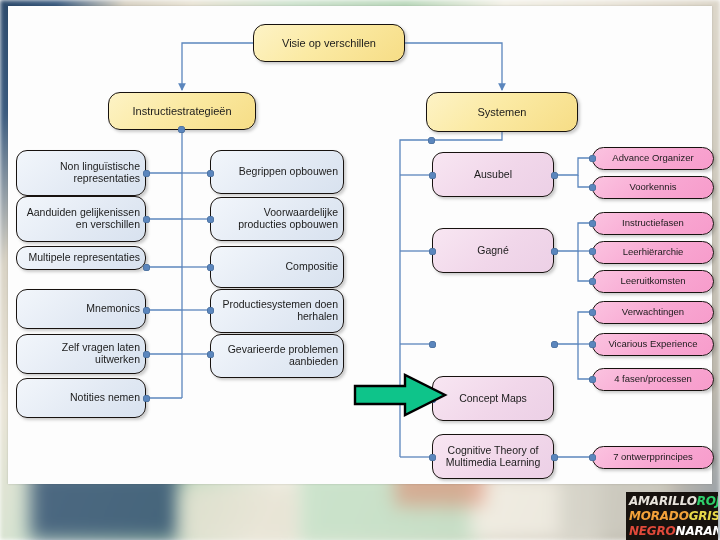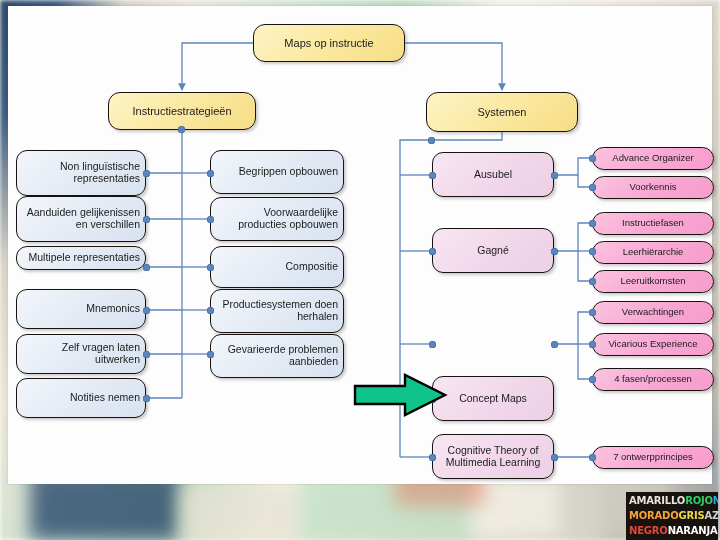--- a/index.html
+++ b/index.html
@@ -31,21 +31,21 @@
   
   #stroop-inset{
     position:absolute;right:2px;bottom:0px;width:92px;height:48px;
     background:#17120e;overflow:hidden;
     display:flex;flex-direction:column;justify-content:space-around;
     padding:2px 3px;box-sizing:border-box;
     font-family:"DejaVu Sans",sans-serif;font-weight:bold;
     filter:blur(.4px);
   }
   #stroop-inset .srow{display:flex;justify-content:space-between;align-items:center;}
-  #stroop-inset .w{font-size:10px;line-height:8px;letter-spacing:-.2px;white-space:nowrap;}
+  #stroop-inset .w{font-size:12px;line-height:8px;letter-spacing:-.2px;white-space:nowrap;font-style:italic;}
 
   
   #slide{
     position:absolute;left:8px;top:6px;width:704px;height:478px;
     background:#fdfdfd;
     box-shadow:0 0 2px rgba(0,0,0,.18);
   }
 
   #diagram{position:absolute;left:0;top:0;width:704px;height:478px;}
   #connectors{position:absolute;left:0;top:0;width:704px;height:478px;}
@@ -157,21 +157,21 @@
       <path d="M546,338 L570,338 L570,306 L584,306"></path>
       <path d="M570,338 L584,338"></path>
       <path d="M570,338 L570,373 L584,373"></path>
       <path d="M546,451 L584,451"></path>
     </g>
   </svg>
 
   <div id="diagram">
 
     <div class="node n-yellow" style="left:245px;top:18px;width:152px;height:38px;">
-      <span class="lbl">Maps op instructie</span>
+      <span class="lbl">Visie op verschillen</span>
     </div>
 
     <div class="node n-yellow" style="left:100px;top:86px;width:148px;height:38px;">
       <span class="lbl">Instructiestrategieën</span>
     </div>
     <div class="node n-yellow" style="left:418px;top:86px;width:152px;height:40px;">
       <span class="lbl">Systemen</span>
     </div>
 
     <div class="node n-blue" style="left:8px;top:144px;width:130px;height:46px;">

